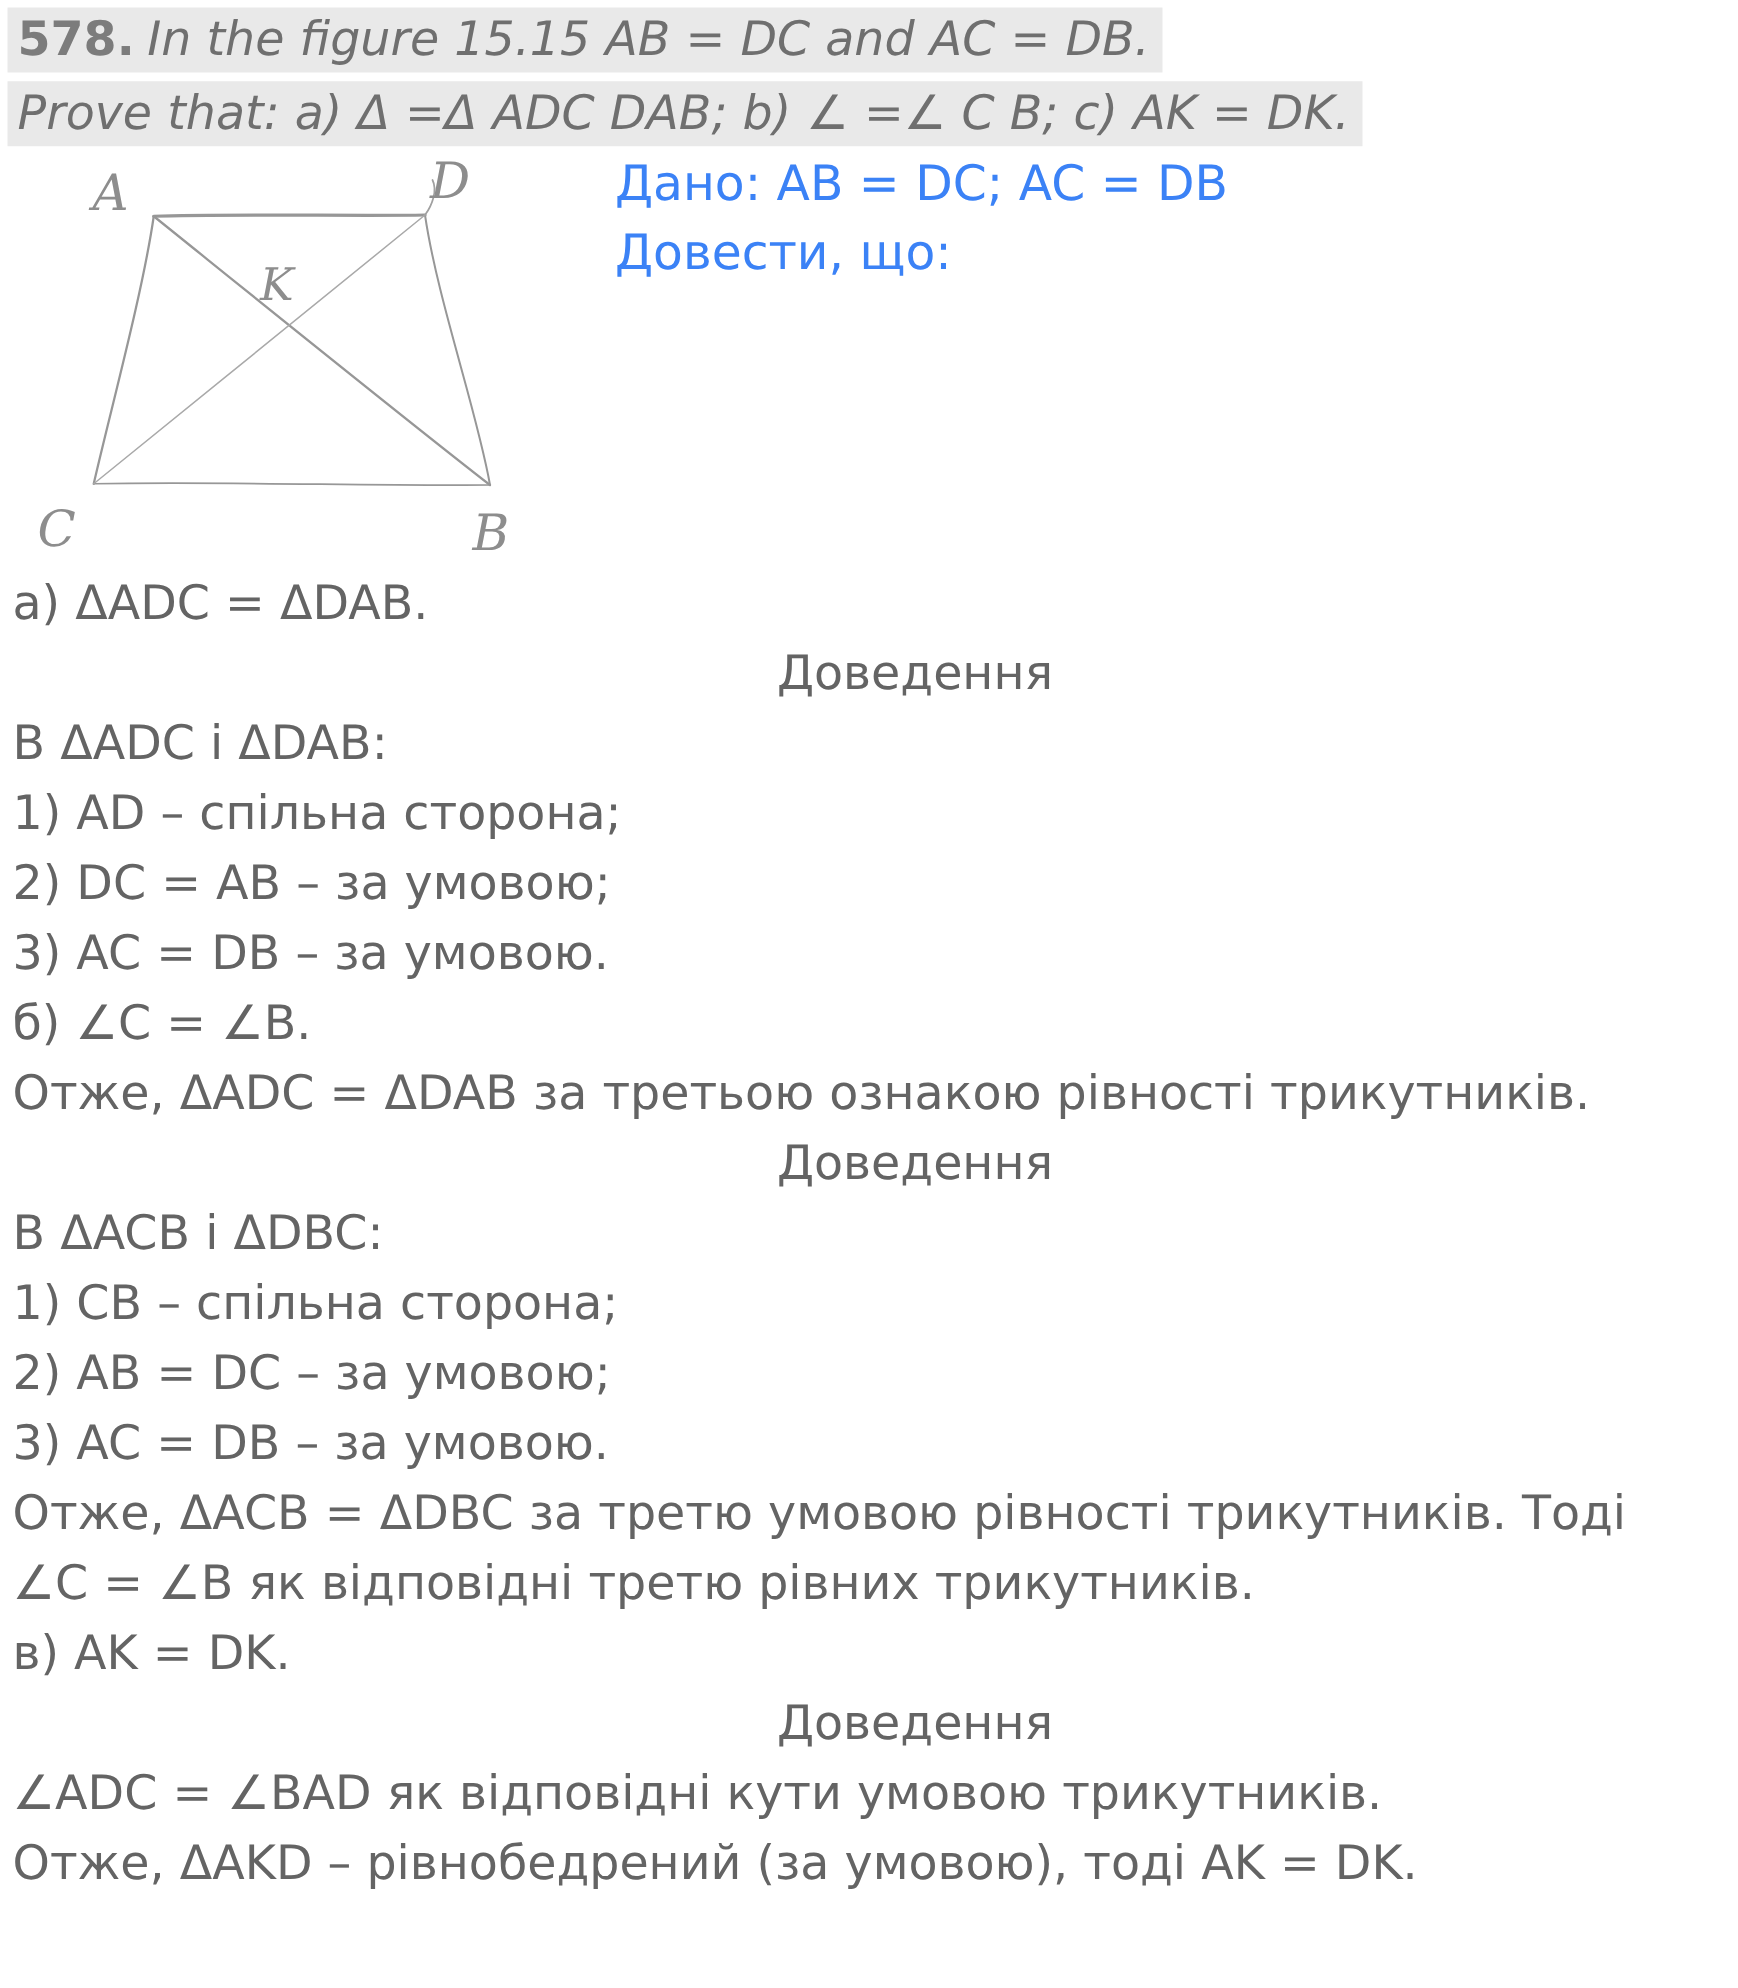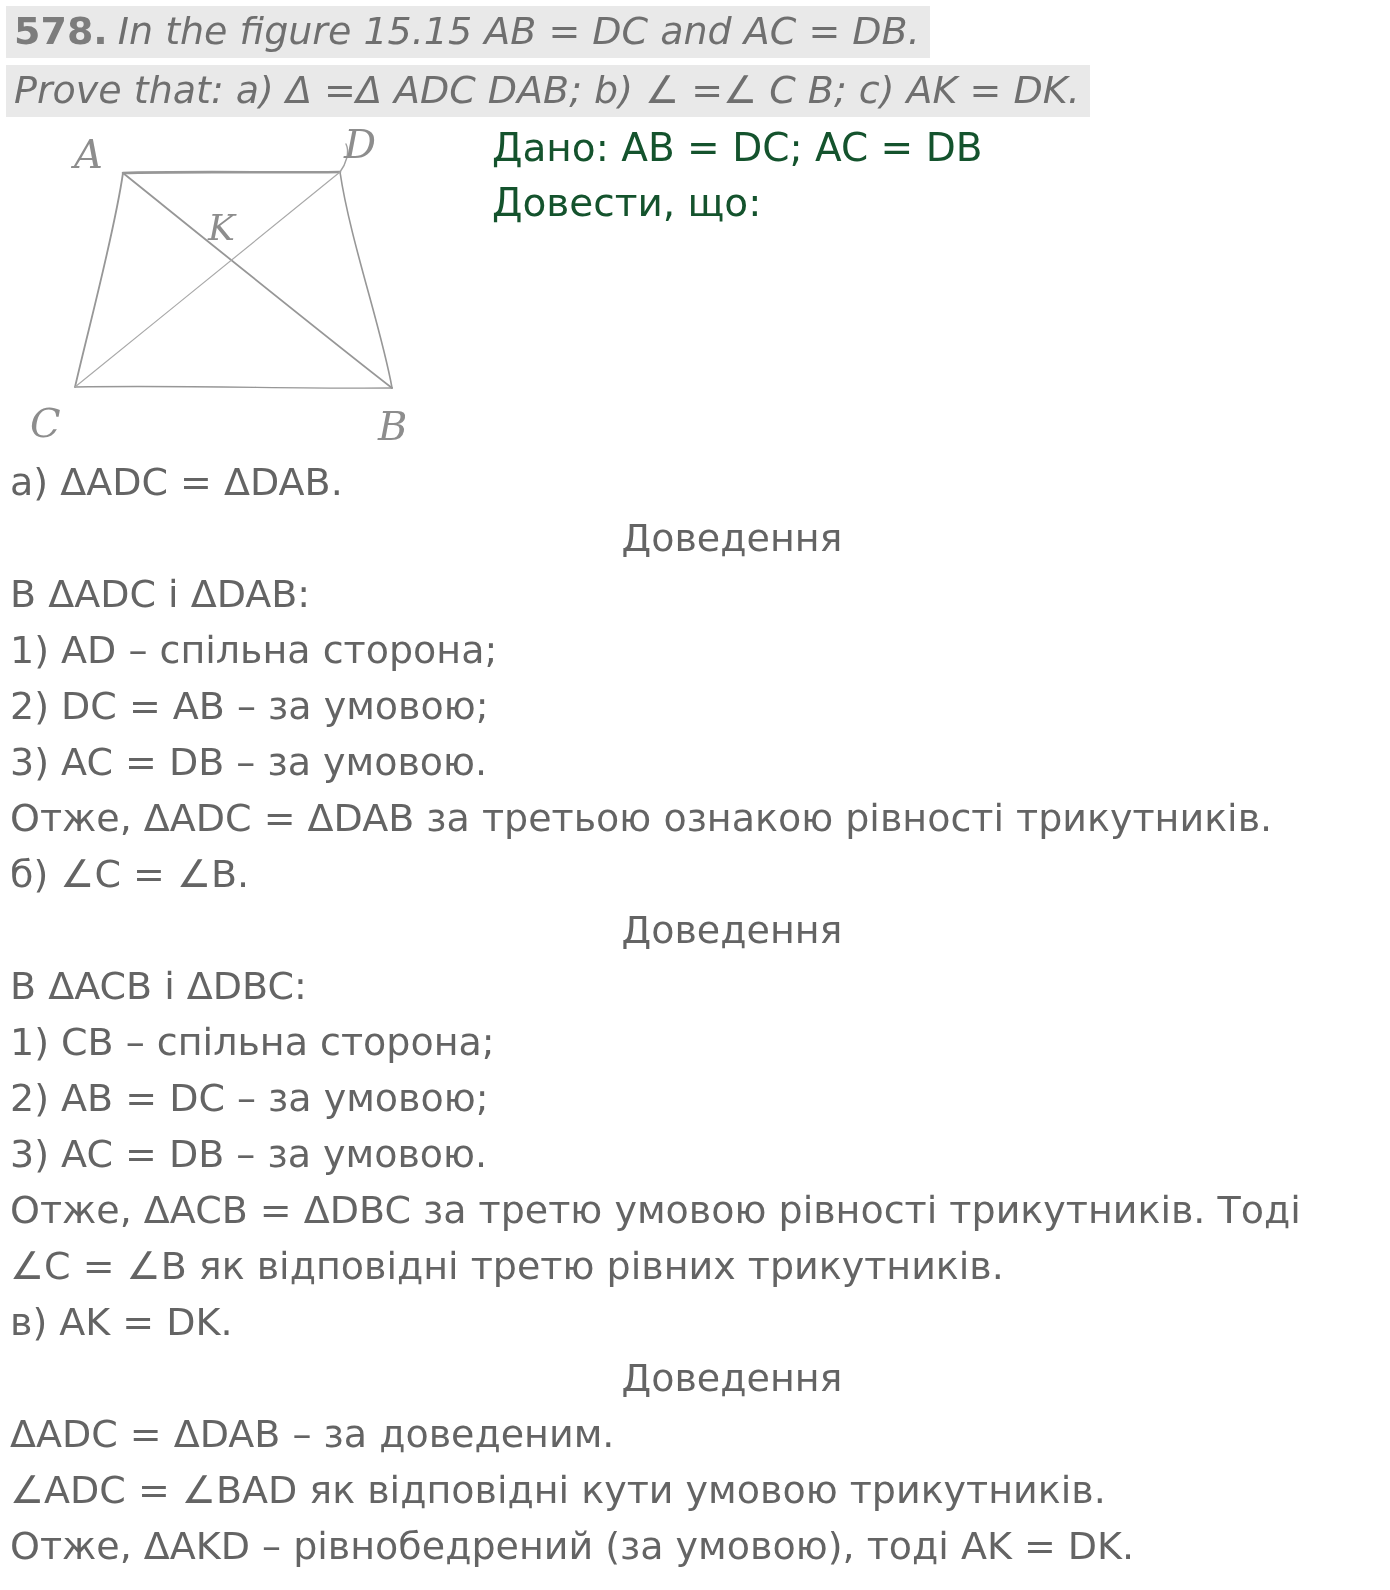--- a/index.html
+++ b/index.html
@@ -24,21 +24,21 @@
     color:#6f6f6f;
     white-space:nowrap;
   }
   .hl-row{display:block;margin-bottom:7px;}
   .prob-num{font-weight:bold;font-style:normal;color:#7c7c7c;margin-right:10px;text-align:center;}
   .it{font-style:italic;}
 
   
   .given{
     position:absolute;left:492px;top:120px;
-    font-size:39px;line-height:55px;color:#14532d;
+    font-size:39px;line-height:55px;color:#3b82f6;
     white-space:nowrap;
   }
 
   
   .fig{position:absolute;left:20px;top:108px;}
   .fig text{
     font-family:"DejaVu Serif","Liberation Serif",serif;
     font-style:italic;
     fill:#8d8d8d;
   }
@@ -103,29 +103,28 @@
     <div>Довести, що:</div>
   </div>
 
   <div class="solution">
     <div class="sol-line">а) ΔADC = ΔDAB.</div>
     <div class="sol-line center">Доведення</div>
     <div class="sol-line">В ΔADC і ΔDAB:</div>
     <div class="sol-line">1) AD – спільна сторона;</div>
     <div class="sol-line">2) DC = AB – за умовою;</div>
     <div class="sol-line">3) AC = DB – за умовою.</div>
+    <div class="sol-line">б) ∠C = ∠B.</div>
     <div class="sol-line">Отже, ΔADC = ΔDAB за третьою ознакою рівності трикутників.</div>
-    <div class="sol-line">б) ∠C = ∠B.</div>
     <div class="sol-line center">Доведення</div>
     <div class="sol-line">В ΔACB і ΔDBC:</div>
     <div class="sol-line">1) CB – спільна сторона;</div>
     <div class="sol-line">2) AB = DC – за умовою;</div>
     <div class="sol-line">3) AC = DB – за умовою.</div>
     <div class="sol-line">Отже, ΔACB = ΔDBC за третю умовою рівності трикутників. Тоді</div>
     <div class="sol-line">∠C = ∠B як відповідні третю рівних трикутників.</div>
     <div class="sol-line">в) AK = DK.</div>
     <div class="sol-line center">Доведення</div>
-    <div class="sol-line">ΔADC = ΔDAB – за доведеним.</div>
     <div class="sol-line">∠ADC = ∠BAD як відповідні кути умовою трикутників.</div>
     <div class="sol-line">Отже, ΔAKD – рівнобедрений (за умовою), тоді AK = DK.</div>
   </div>
 
 </div>
 
 </body></html>

